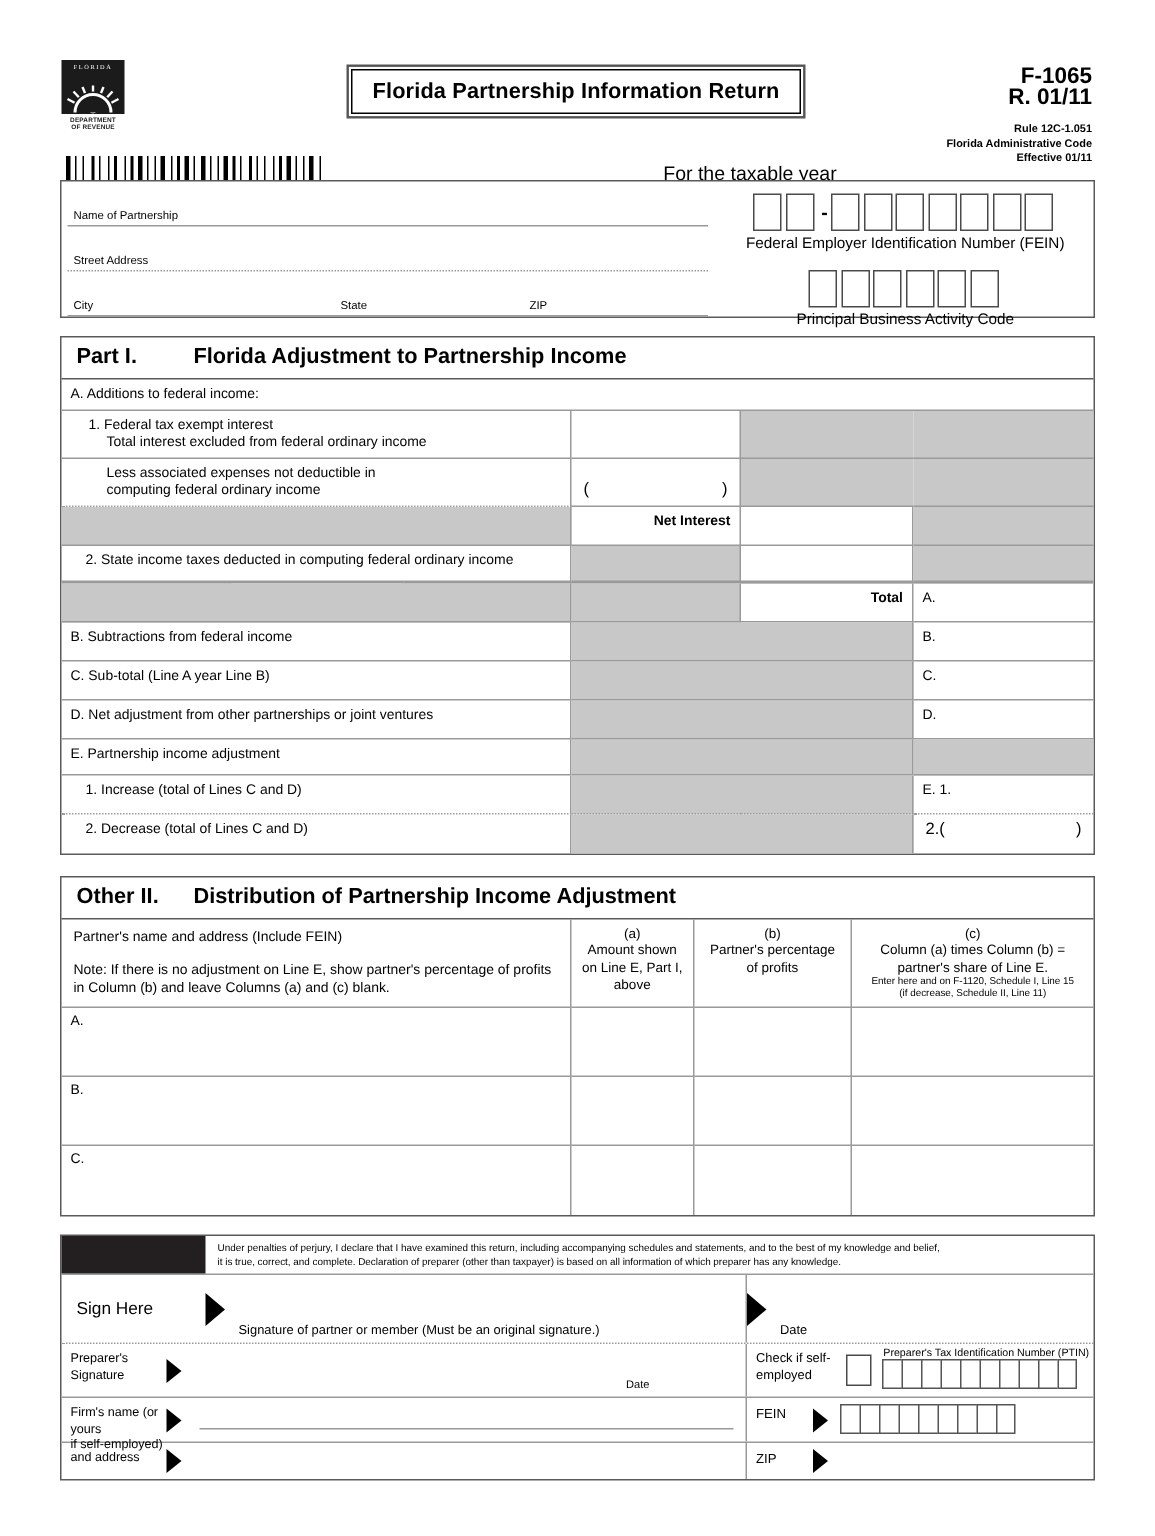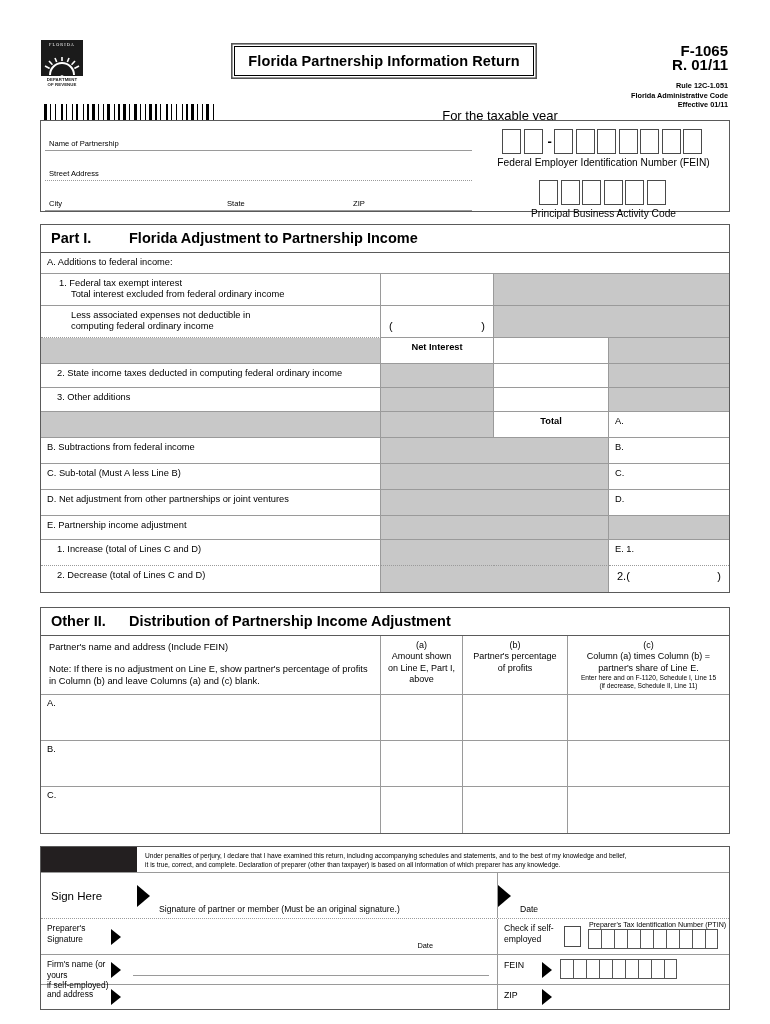--- a/index.html
+++ b/index.html
@@ -93,21 +93,21 @@
   .cell { border-right: 1px solid #9a9a9a; border-bottom: 1px solid #9a9a9a; position: relative; }
   .cell:last-child { border-right: 0; }
   .cell.nb { border-bottom: 0; }
   .cell.nbr { border-right: 0; }
   .cell.dotb { border-bottom: 1px dotted #9a9a9a; }
   .tx { font-size: 9.3px; line-height: 11.5px; padding: 4px 6px; }
   .tx.ind { padding-left: 18px; }
   .tx.ind2 { padding-left: 30px; }
   .hang { padding-left: 30px; text-indent: -12px; }
   .paren { font-size: 11px; padding: 4px 8px; display: flex; justify-content: space-between; }
-  .rlabel { font-size: 9.3px; padding: 4px 6px; font-weight: bold; text-align: center; }
+  .rlabel { font-size: 9.3px; padding: 4px 6px; font-weight: bold; text-align: right; }
   .letter { font-size: 9.3px; padding: 4px 6px; }
   .fullrow { display: flex; }
 
   
   .p2 { margin-top: 14px; }
   .p2c1 { width: 340px; flex: 0 0 340px; }
   .p2c2 { width: 82px; flex: 0 0 82px; }
   .p2c3 { width: 105px; flex: 0 0 105px; }
   .p2c4 { flex: 1 1 auto; }
   .colhd { text-align: center; font-size: 9px; line-height: 11.5px; padding: 4px 3px; }
@@ -379,23 +379,20 @@
     <div class="fullrow">
       <div class="cell c1" style="height:24px">
         <div class="tx ind" style="padding-left:16px">2.  State income taxes deducted in computing federal ordinary income</div>
       </div>
       <div class="cell c2 gray"></div>
       <div class="cell c3"></div>
       <div class="cell c4 gray"></div>
     </div>
 
     <div class="fullrow">
-      <div class="cell c1" style="height:24px">
-        <div class="tx ind" style="padding-left:16px">3.  Other additions</div>
-      </div>
       <div class="cell c2 gray"></div>
       <div class="cell c3"></div>
       <div class="cell c4 gray"></div>
     </div>
 
     <div class="fullrow">
       <div class="cell c1 gray" style="height:26px"></div>
       <div class="cell c2 gray"></div>
       <div class="cell c3">
         <div class="rlabel">Total</div>
@@ -411,21 +408,21 @@
       </div>
       <div class="cell c2 gray nbr"></div>
       <div class="cell c3 gray"></div>
       <div class="cell c4">
         <div class="letter">B.</div>
       </div>
     </div>
 
     <div class="fullrow">
       <div class="cell c1" style="height:26px">
-        <div class="tx">C.  Sub-total (Must A less Line B)</div>
+        <div class="tx">C.  Sub-total (Line A year Line B)</div>
       </div>
       <div class="cell c2 gray nbr"></div>
       <div class="cell c3 gray"></div>
       <div class="cell c4">
         <div class="letter">C.</div>
       </div>
     </div>
 
     <div class="fullrow">
       <div class="cell c1" style="height:26px">

